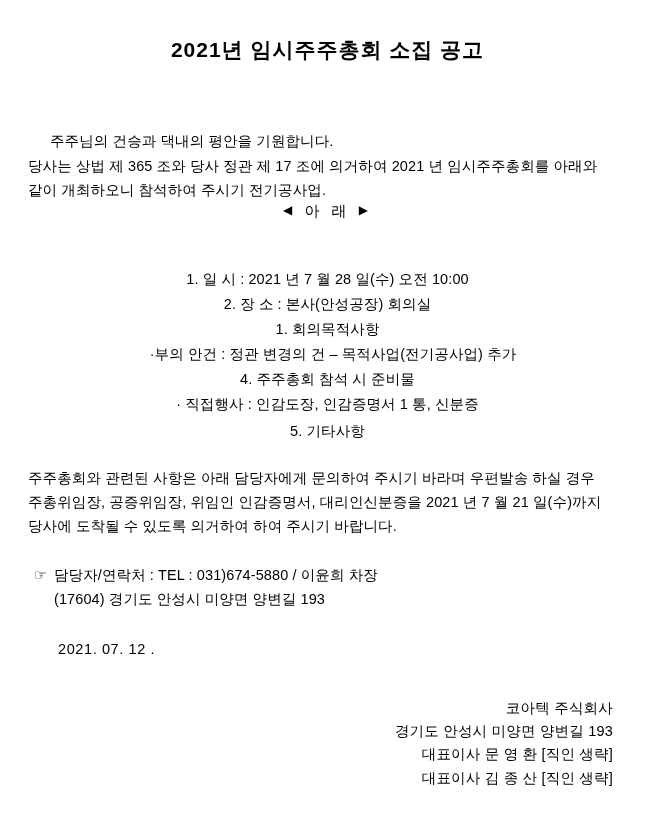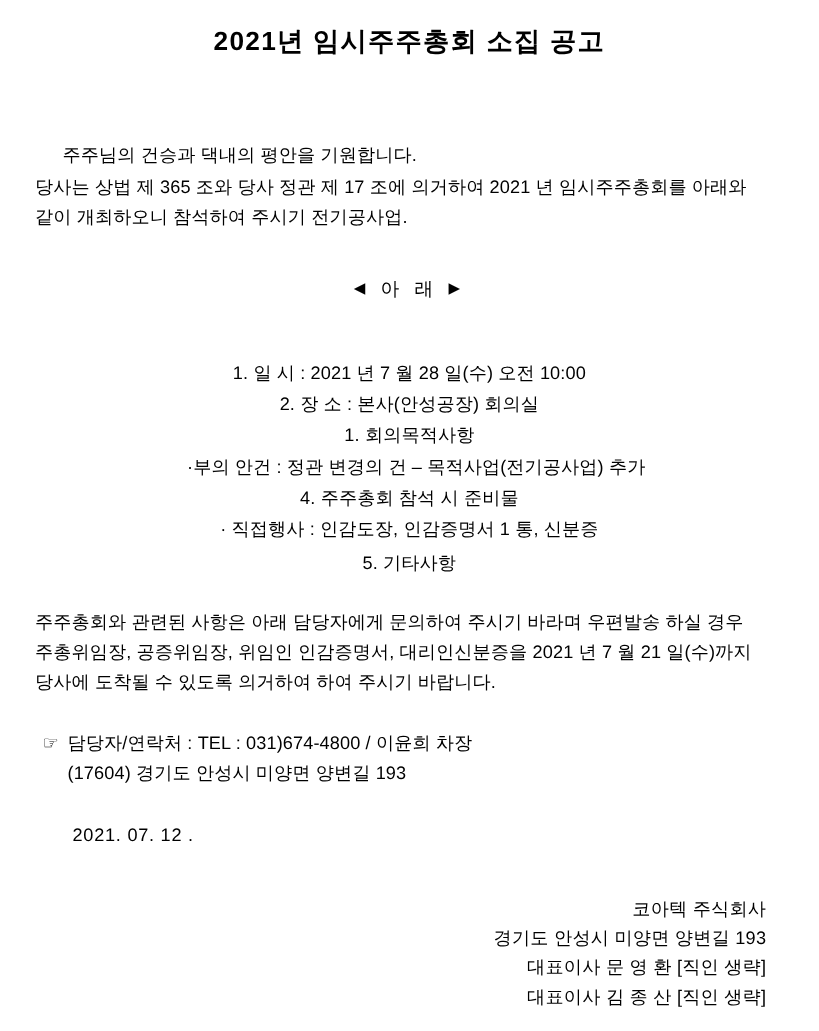--- a/index.html
+++ b/index.html
@@ -12,21 +12,21 @@
     height: 825px;
     font-family: "Liberation Sans", sans-serif;
     color: #000000;
     -webkit-font-smoothing: antialiased;
   }
   .page {
     position: relative;
     width: 655px;
     height: 825px;
     box-sizing: border-box;
-    padding: 0 28px;
+    padding: 16px 28px;
     overflow: hidden;
   }
   .doc-title {
     text-align: center;
     font-size: 21px;
     font-weight: bold;
     letter-spacing: 1px;
     margin-top: 20px;
     margin-bottom: 0;
     line-height: 1.3;
@@ -38,21 +38,20 @@
     letter-spacing: 0.1px;
   }
   .greeting .indent {
     display: inline-block;
     width: 22px;
   }
   .divider-line {
     text-align: center;
     font-size: 15px;
     letter-spacing: 4px;
-    margin-top: 36px;
     margin-bottom: 0;
     font-weight: normal;
   }
   .divider-line .arrow {
     font-size: 12px;
     vertical-align: 2px;
   }
   .items {
     margin-top: 46px;
     font-size: 14.5px;
@@ -135,21 +134,21 @@
     <div class="item gap-top">5.  기타사항</div>
   </div>
 
   <div class="closing">
     <span>주주총회와 관련된 사항은 아래 담당자에게 문의하여 주시기 바라며 우편발송 하실 경우</span><br>
     <span>주총위임장, 공증위임장, 위임인 인감증명서, 대리인신분증을 2021 년 7 월 21 일(수)까지</span><br>
     <span>당사에 도착될 수 있도록 의거하여 하여 주시기 바랍니다.</span>
   </div>
 
   <div class="contact">
-    <span class="pointer">☞</span><span>담당자/연락처 :  TEL : 031)674-4800  /  이윤희  차장</span><br>
+    <span class="pointer">☞</span><span>담당자/연락처 :  TEL : 031)674-5880  /  이윤희  차장</span><br>
     <span>(17604) 경기도 안성시 미양면 양변길 193</span>
   </div>
 
   <div class="doc-date">2021.  07.  12 .</div>
 
   <div class="signature">
     <div class="sig-line">코아텍 주식회사</div>
     <div class="sig-line">경기도 안성시 미양면 양변길 193</div>
     <div class="sig-line">대표이사 문 영 환 [직인 생략]</div>
     <div class="sig-line">대표이사 김 종 산 [직인 생략]</div>

